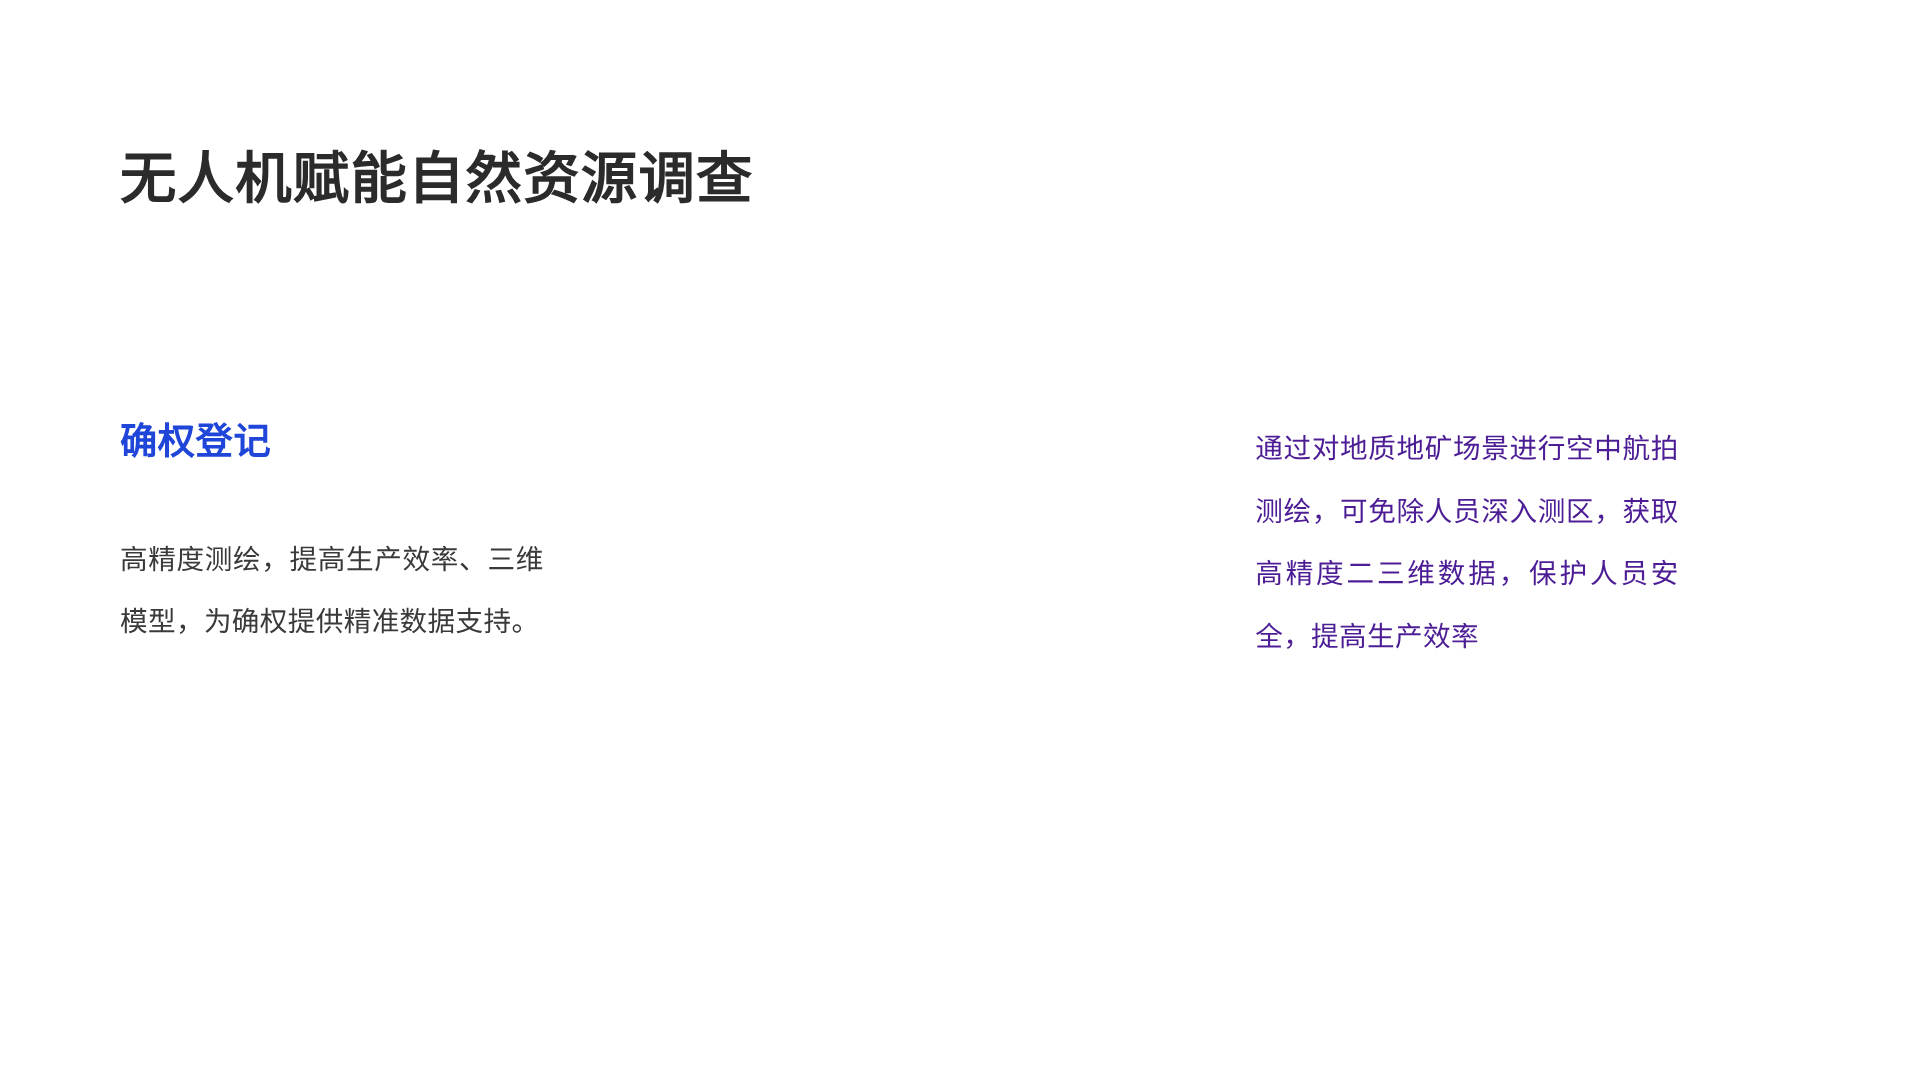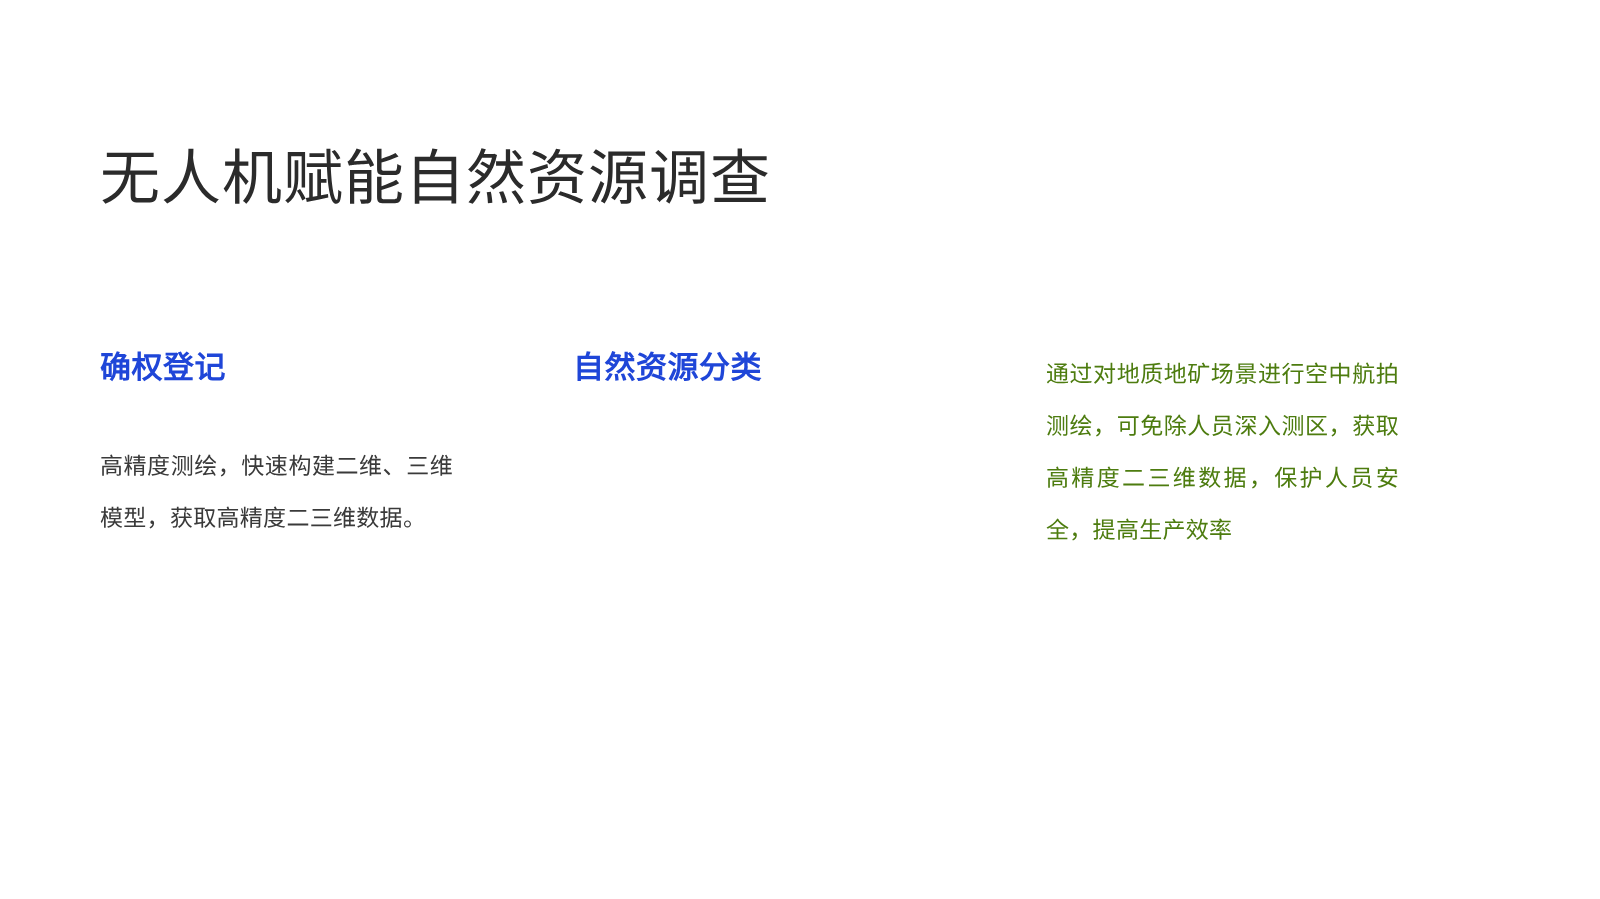--- a/index.html
+++ b/index.html
@@ -17,24 +17,24 @@
   .slide {
     position: relative;
     width: 1600px;
     height: 899px;
     background: #ffffff;
     box-sizing: border-box;
   }
   .page-title {
     position: absolute;
     left: 100px;
-    top: 101px;
-    font-size: 60px;
+    top: 89px;
+    font-size: 47px;
     line-height: 1.25;
-    font-weight: 400;
+    font-weight: 700;
     color: #2b2b2b;
     letter-spacing: 1px;
     white-space: nowrap;
   }
   .columns {
     position: absolute;
     left: 100px;
     top: 348px;
     width: 1400px;
     display: flex;
@@ -70,25 +70,24 @@
 <body style="background: rgb(255, 255, 255);">
 
 <div class="slide">
 
   <h1 class="page-title" style="color: rgb(43, 43, 43);">无人机赋能自然资源调查</h1>
 
   <div class="columns">
 
     <div class="column">
       <div class="col-heading" style="color: rgb(31, 70, 216);">确权登记</div>
-      <p class="col-body" style="color: rgb(58, 58, 58);">高精度测绘，快速构建二维、三维模型，获取高精度二三维数据。</p>
+      <p class="col-body" style="color: rgb(58, 58, 58);">高精度测绘，提高生产效率、三维模型，为确权提供精准数据支持。</p>
     </div>
 
     <div class="column">
-      <div class="col-heading" style="color: rgb(31, 70, 216);">自然资源分类</div>
     </div>
 
     <div class="column">
-      <p class="col-body" style="color: #4d7c0f;">通过对地质地矿场景进行空中航拍测绘，可免除人员深入测区，获取高精度二三维数据，保护人员安全，提高生产效率</p>
+      <p class="col-body" style="color: #4c1d95;">通过对地质地矿场景进行空中航拍测绘，可免除人员深入测区，获取高精度二三维数据，保护人员安全，提高生产效率</p>
     </div>
 
   </div>
 </div>
 
 </body></html>

